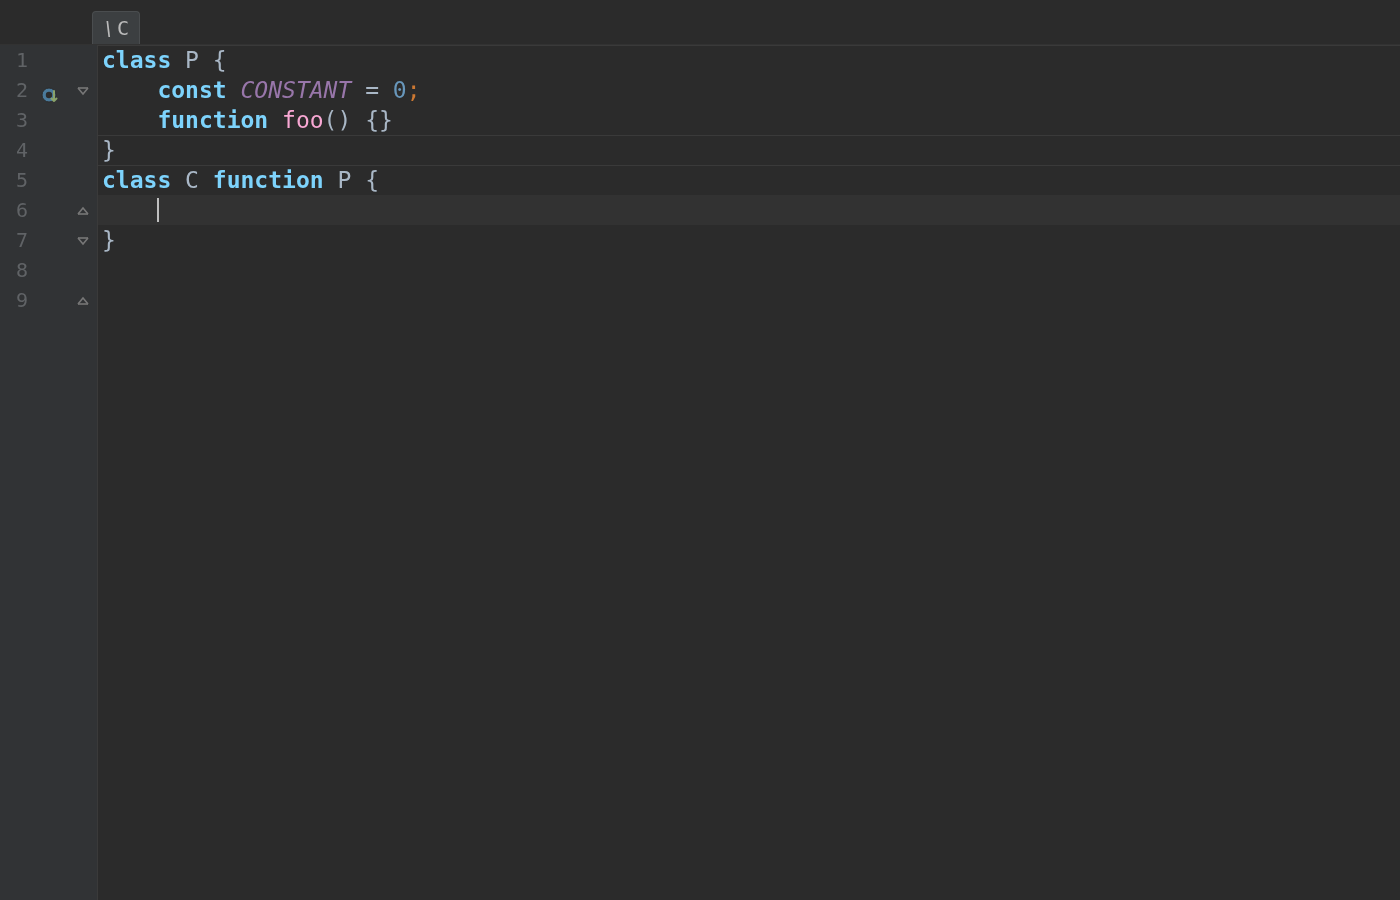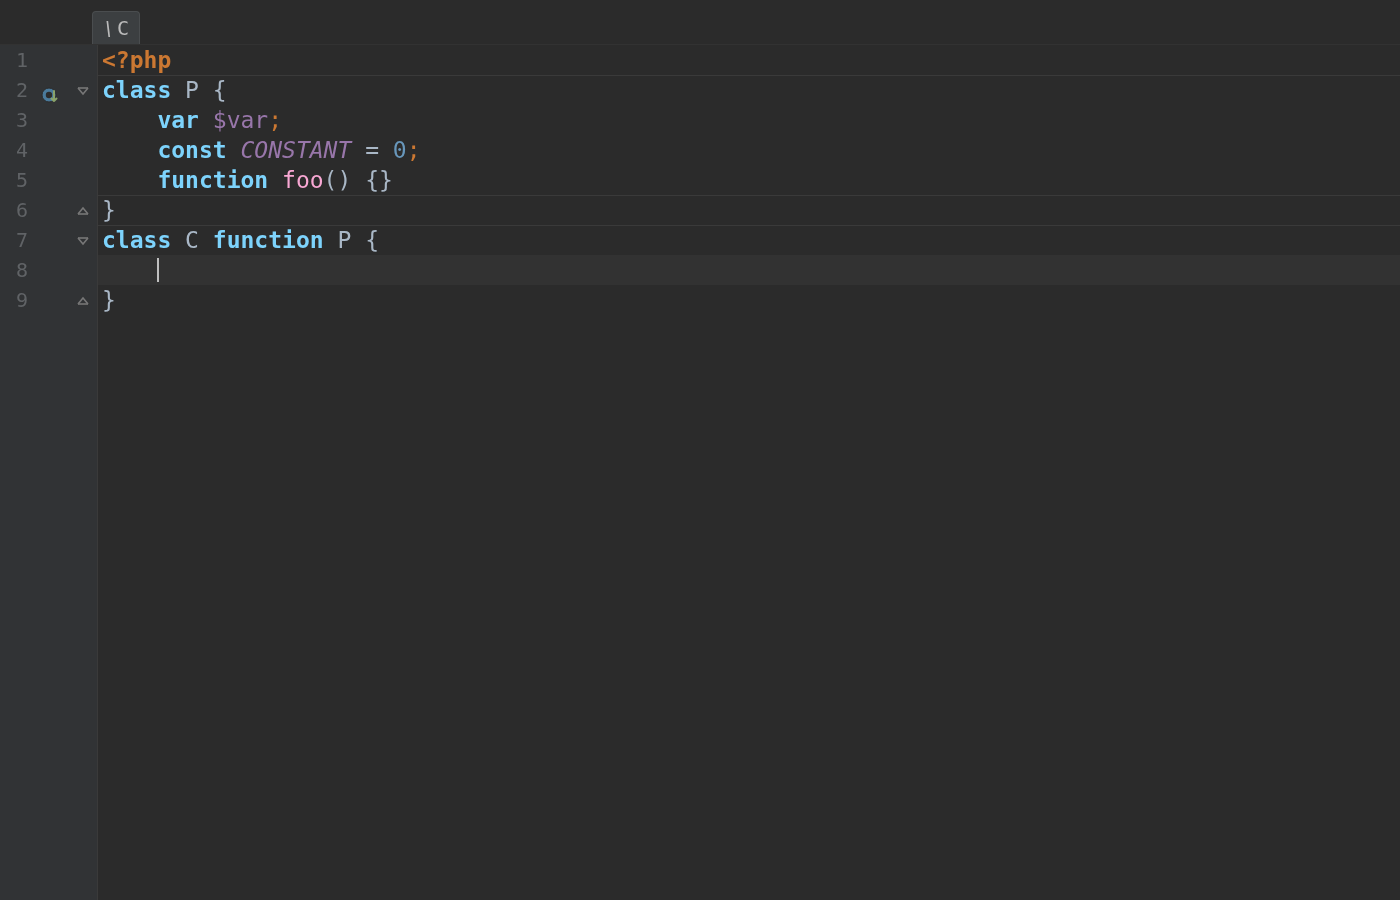--- a/index.html
+++ b/index.html
@@ -228,23 +228,21 @@
                 <path d="M1 9 L6 3 L11 9" fill="none" stroke="#777" stroke-width="1.6"></path>
                 <path d="M1 9 L11 9" stroke="#777" stroke-width="1.6"></path>
               </svg>
           </span>
         </div>
       </div>
     </div>
 
     <div class="code-area" id="code-area">
 
-    <div class="code-line"><span class="tok-tag">&lt;?php</span></div>
         <div class="code-line"><div class="hl-sep"></div><span class="tok-kw">class</span><span> </span><span class="tok-class">P</span><span> </span><span class="tok-brace">{</span></div>
-        <div class="code-line"><span>    </span><span class="tok-kw">var</span><span> </span><span class="tok-var">$var</span><span class="tok-punc">;</span></div>
         <div class="code-line"><span>    </span><span class="tok-kw">const</span><span> </span><span class="tok-const">CONSTANT</span><span> </span><span class="tok-op">=</span><span> </span><span class="tok-num">0</span><span class="tok-punc">;</span></div>
         <div class="code-line"><span>    </span><span class="tok-kw">function</span><span> </span><span class="tok-func">foo</span><span class="tok-brace">()</span><span> </span><span class="tok-brace">{}</span></div>
         <div class="code-line"><span class="tok-brace">}</span><div class="hl-sep" style="bottom: 0px;"></div></div>
         <div class="code-line"><div class="hl-sep"></div><span class="tok-kw">class</span><span> </span><span class="tok-class">C</span><span> </span><span class="tok-kw">function</span><span> </span><span class="tok-class">P</span><span> </span><span class="tok-brace">{</span></div>
         <div class="code-line current-line"><span>    </span><span class="caret"></span></div>
         <div class="code-line"><span class="tok-brace">}</span></div>
       </div>
 
   </div>
 </div>

